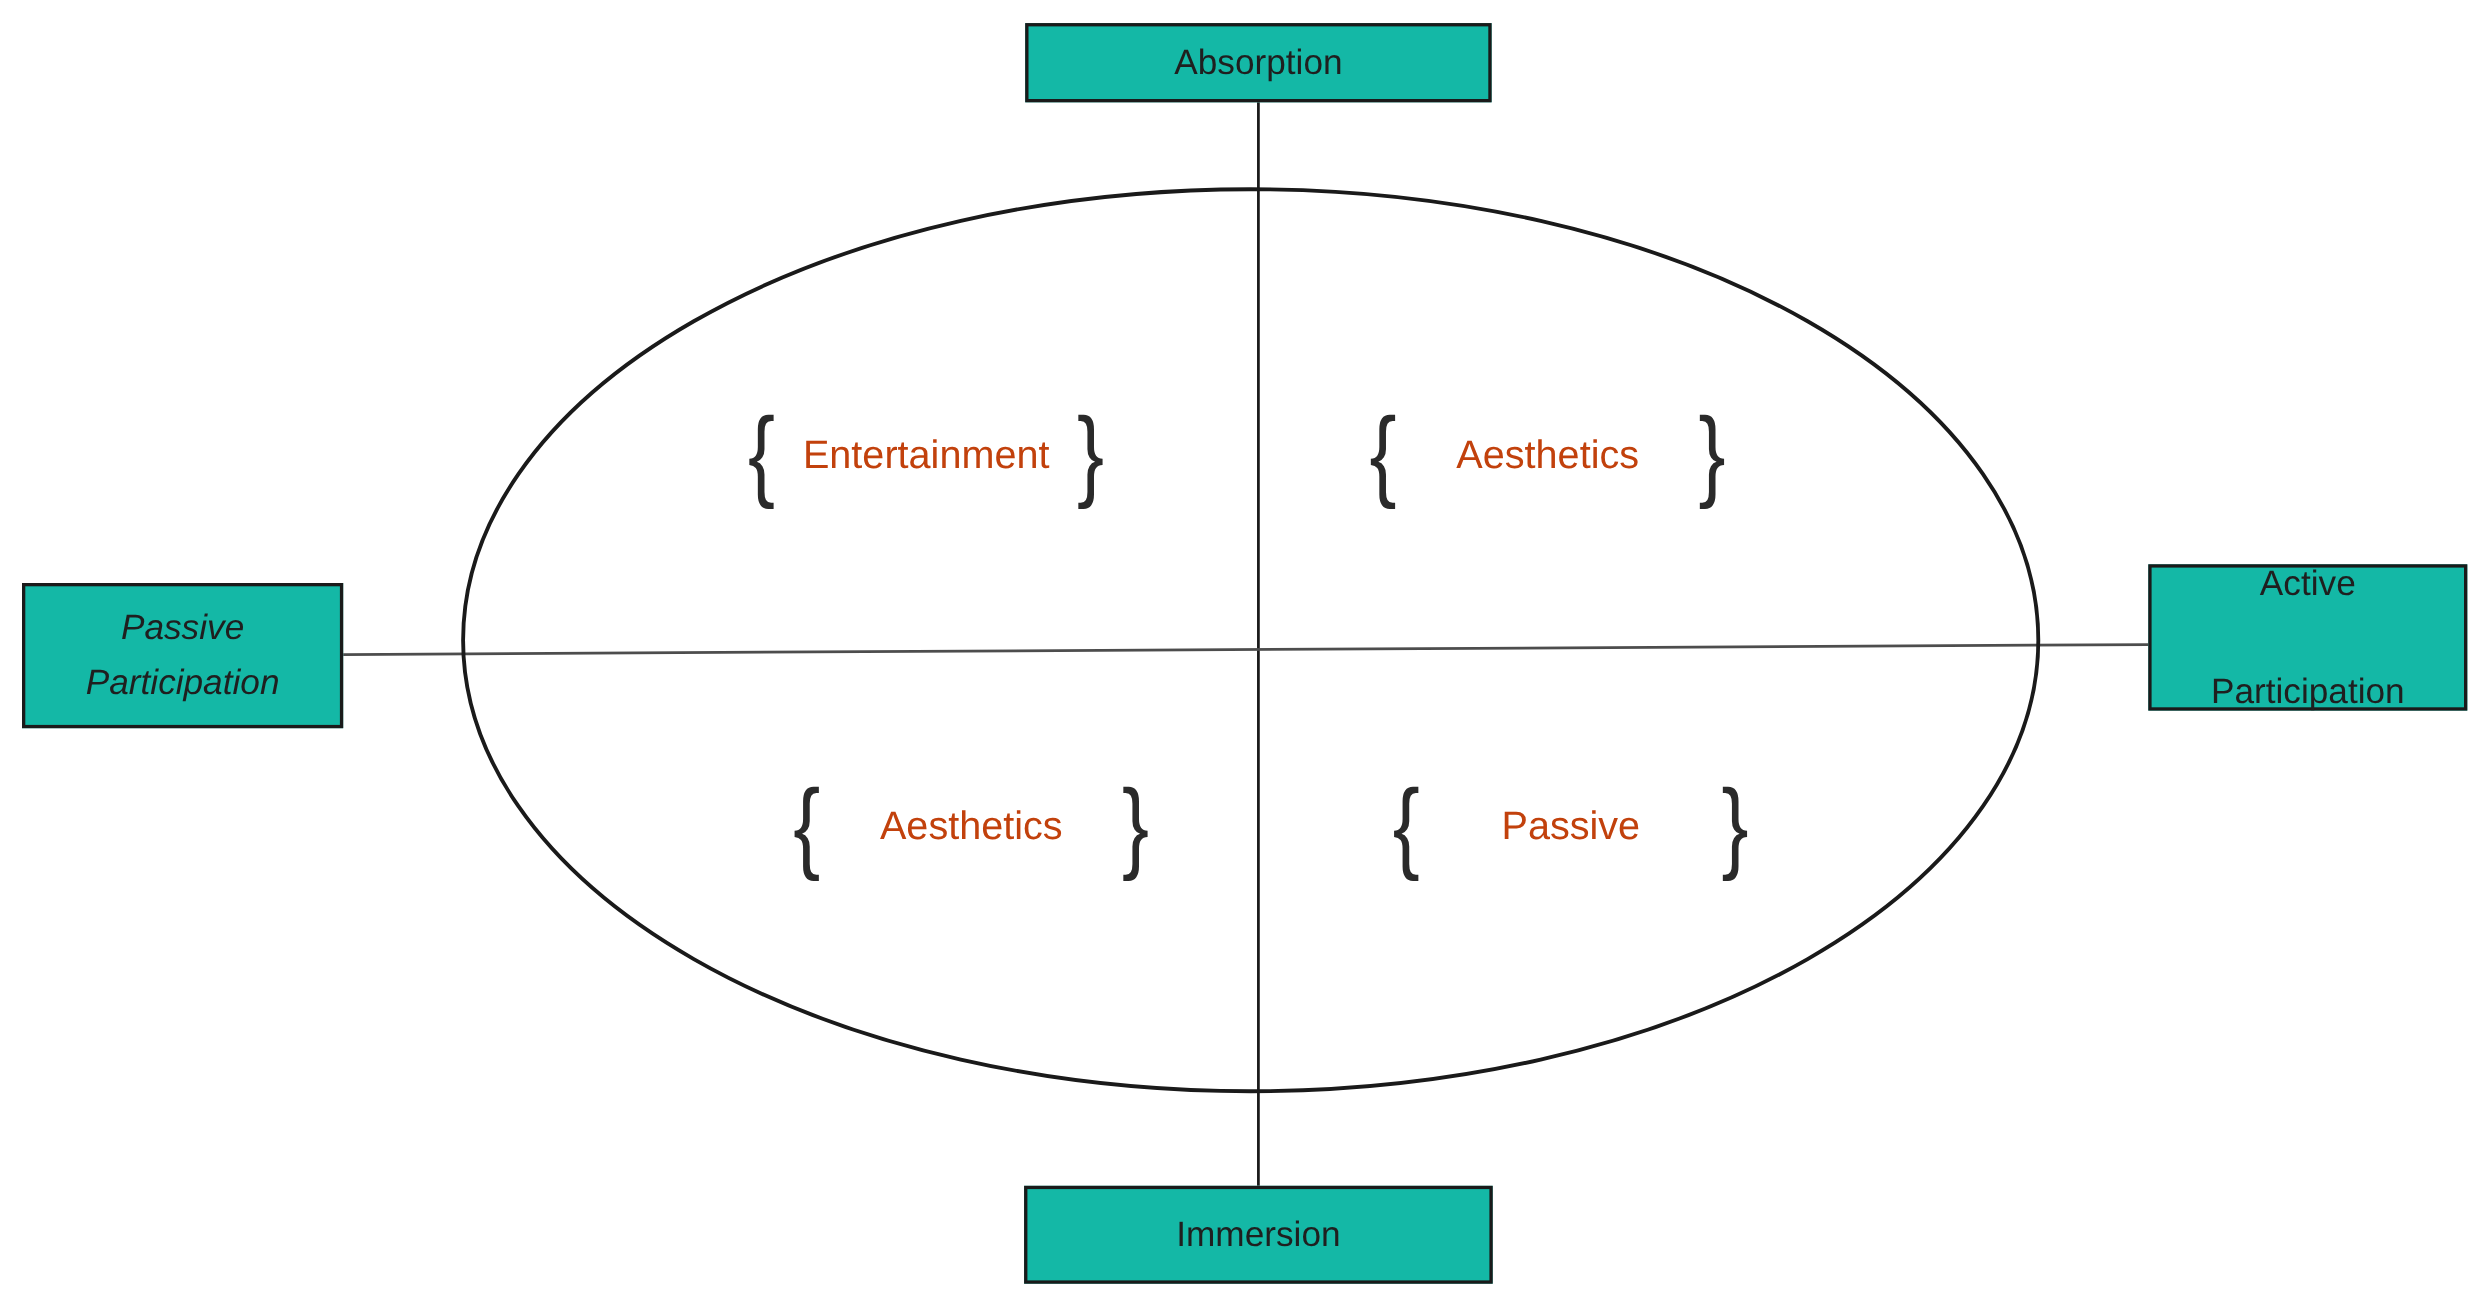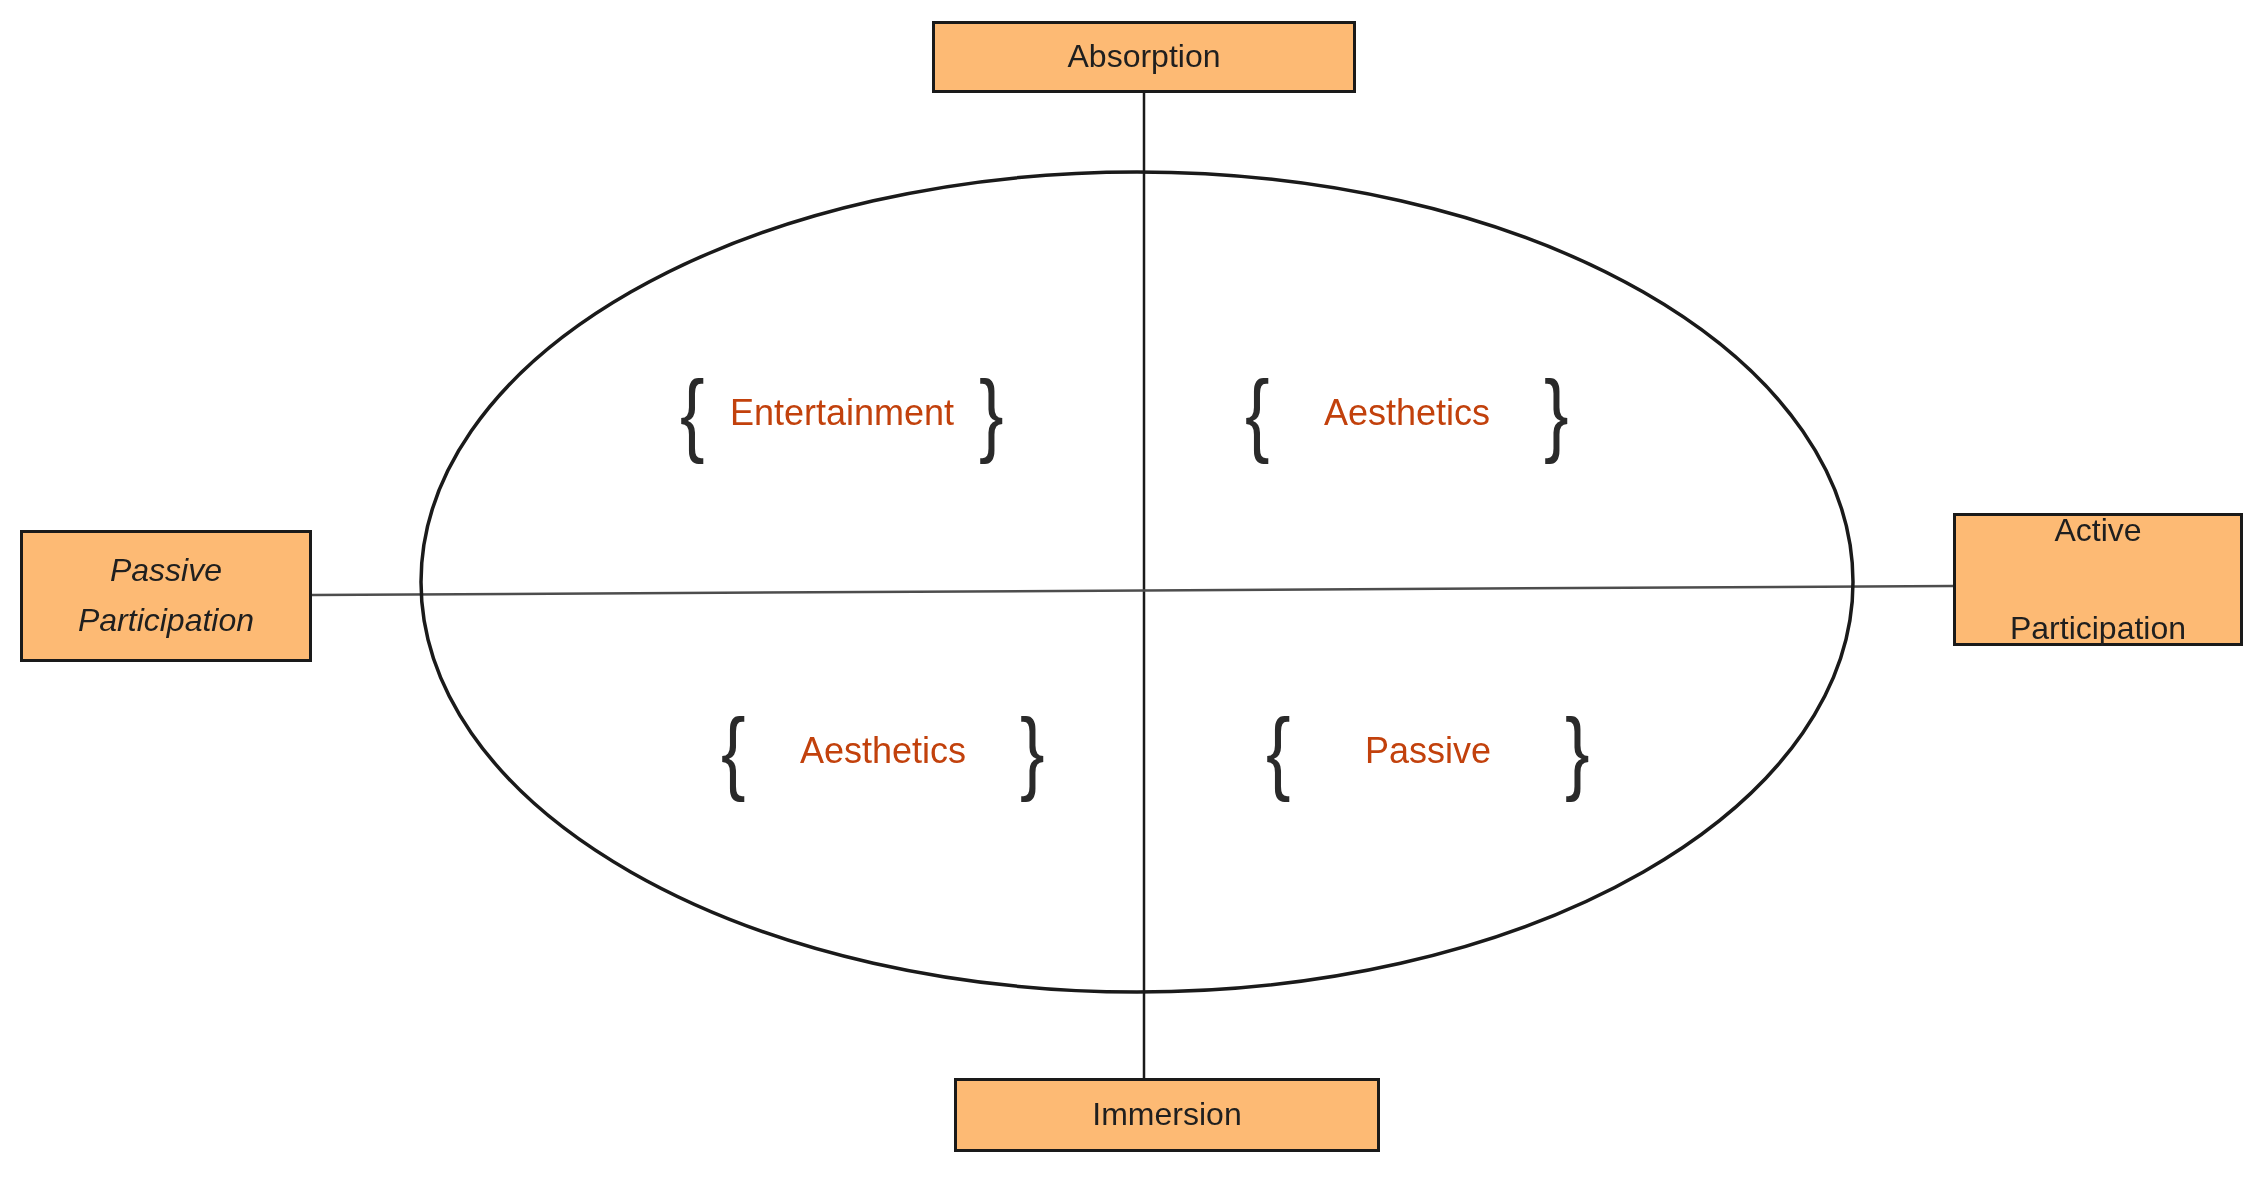--- a/index.html
+++ b/index.html
@@ -20,21 +20,21 @@
     position: absolute;
     left: 0;
     top: 0;
     width: 2260px;
     height: 1177px;
   }
   .box {
     position: absolute;
     box-sizing: border-box;
     border: 3px solid #1a1a1a;
-    background: #fdba74;
+    background: #14b8a6;
     display: flex;
     flex-direction: column;
     align-items: center;
     justify-content: center;
     text-align: center;
   }
   .box-label {
     font-size: 32px;
     line-height: 1.55;
     color: #1f1f1f;
@@ -73,21 +73,21 @@
 
     <line x1="312" y1="595" x2="1953" y2="586" stroke-width="2.5" stroke="#4d4d4d"></line>
 
     <ellipse cx="1137" cy="582" rx="716" ry="410" fill="none" stroke-width="3.5" stroke="#1a1a1a"></ellipse>
   </svg>
 
   <div class="box" style="left:932px; top:21px; width:424px; height:72px;">
     <span class="box-label">Absorption</span>
   </div>
 
-  <div class="box" style="left:931px; top:1078px; width:426px; height:74px;margin-left:23px;">
+  <div class="box" style="left:931px; top:1078px; width:426px; height:89px;">
     <span class="box-label">Immersion</span>
   </div>
 
   <div class="box" style="left:20px; top:530px; width:292px; height:132px;font-style:italic;">
     <span class="box-label">Passive</span>
     <span class="box-label">Participation</span>
   </div>
 
   <div class="box" style="left:1953px; top:513px; width:290px; height:133px;gap:48px;">
     <span class="box-label">Active</span>

